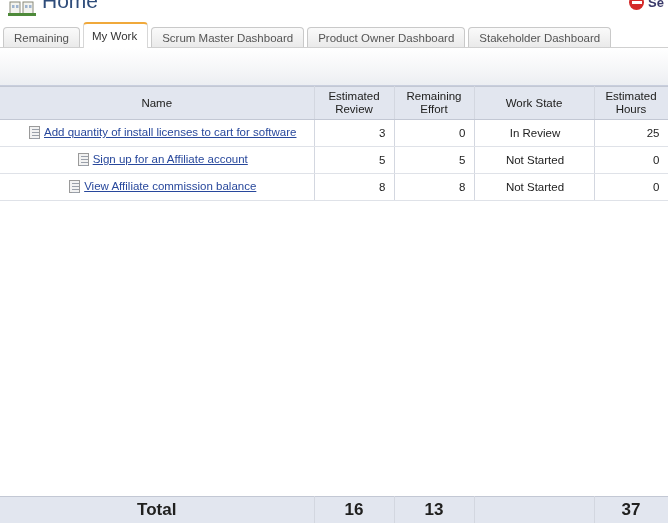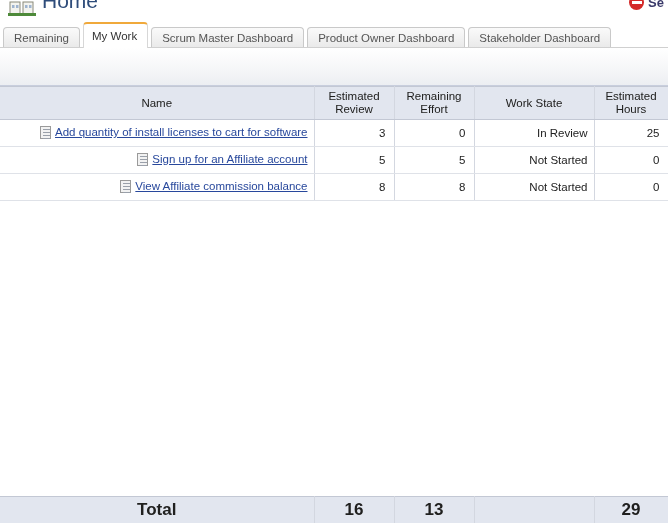--- a/index.html
+++ b/index.html
@@ -171,22 +171,22 @@
     background: #ffffff;
     color: #222222;
   }
   .col-name   { width: 314px; }
   .col-est    { width: 80px; }
   .col-rem    { width: 80px; }
   .col-state  { width: 120px; }
   .col-hours  { width: 74px; }
 
   td.num { text-align: right; padding-right: 8px; }
-  td.state { text-align: right; padding-left: 8px; }
-  td.name { text-align: right; padding-left: 18px; }
+  td.state { text-align: center; padding-left: 8px; }
+  td.name { text-align: center; padding-left: 18px; }
 
   .cell-link {
     display: inline-flex;
     align-items: center;
     gap: 4px;
     color: #28489c;
     text-decoration: underline;
     cursor: pointer;
     font-size: 11.5px;
     white-space: nowrap;
@@ -354,18 +354,18 @@
         <col class="col-rem">
         <col class="col-state">
         <col class="col-hours">
     </colgroup>
     <tbody>
       <tr>
         <td>Total</td>
         <td>16</td>
         <td>13</td>
         <td></td>
-        <td>29</td>
+        <td>37</td>
       </tr>
     </tbody>
   </table>
 
 </div>
 
 </body></html>

